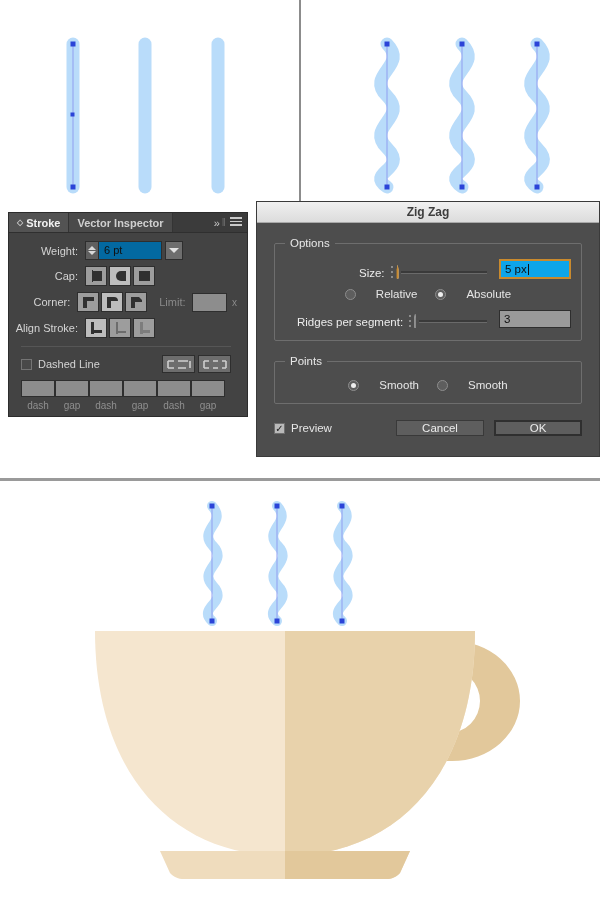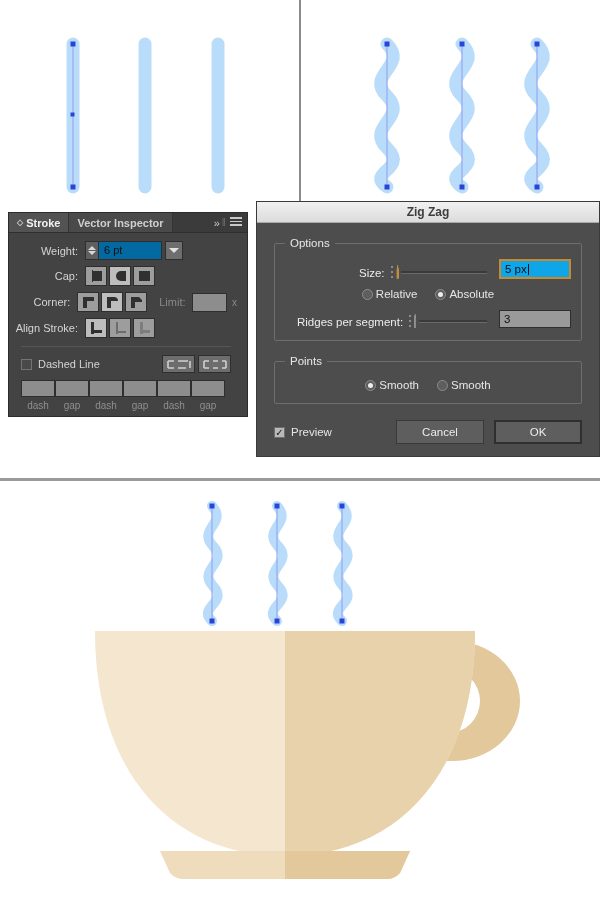--- a/index.html
+++ b/index.html
@@ -201,42 +201,42 @@
   }
   .caret {
     display: inline-block; width: 1px; height: 11px;
     background: #111; vertical-align: -2px; margin-left: 1px;
   }
 
   .radio-row {
     display: flex; align-items: center; justify-content: center; gap: 18px;
     margin-top: 2px;
   }
-  .radio { display: flex; align-items: center; gap: 3px; font-size: 11.5px; }
+  .radio { display: flex; align-items: center; gap: 20px; font-size: 11.5px; }
   .radio .dot {
     width: 11px; height: 11px; border-radius: 50%;
     background: #5e5e5e; border: 1px solid #8d8d8d;
     display: flex; align-items: center; justify-content: center;
   }
   .radio .dot.on::after {
     content: ""; width: 5px; height: 5px; border-radius: 50%;
     background: #efefef;
   }
 
   .dlg-footer {
     display: flex; align-items: center; padding: 2px 17px 0 17px;
   }
   .prev-chk {
     width: 11px; height: 11px; background: #b9b9b9;
     border: 1px solid #6f6f6f; margin-right: 6px;
     color: #1b1b1b; font-size: 10px; line-height: 9px; text-align: center;
   }
   .dlg-btns { margin-left: auto; display: flex; gap: 10px; }
   .dlg-btn {
-    width: 88px; height: 24px;
+    width: 88px; height: 16px;
     background: #5e5e5e; border: 1px solid #393939;
     color: #ececec; font-size: 11.5px;
     display: flex; align-items: center; justify-content: center;
   }
   .dlg-btn.primary { border: 2px solid #2f2f2f; background: #5e5e5e; }
 
   
   #cup-area {
     position: absolute; left: 0; top: 481px; width: 600px; height: 433px;
     background: #ffffff;

